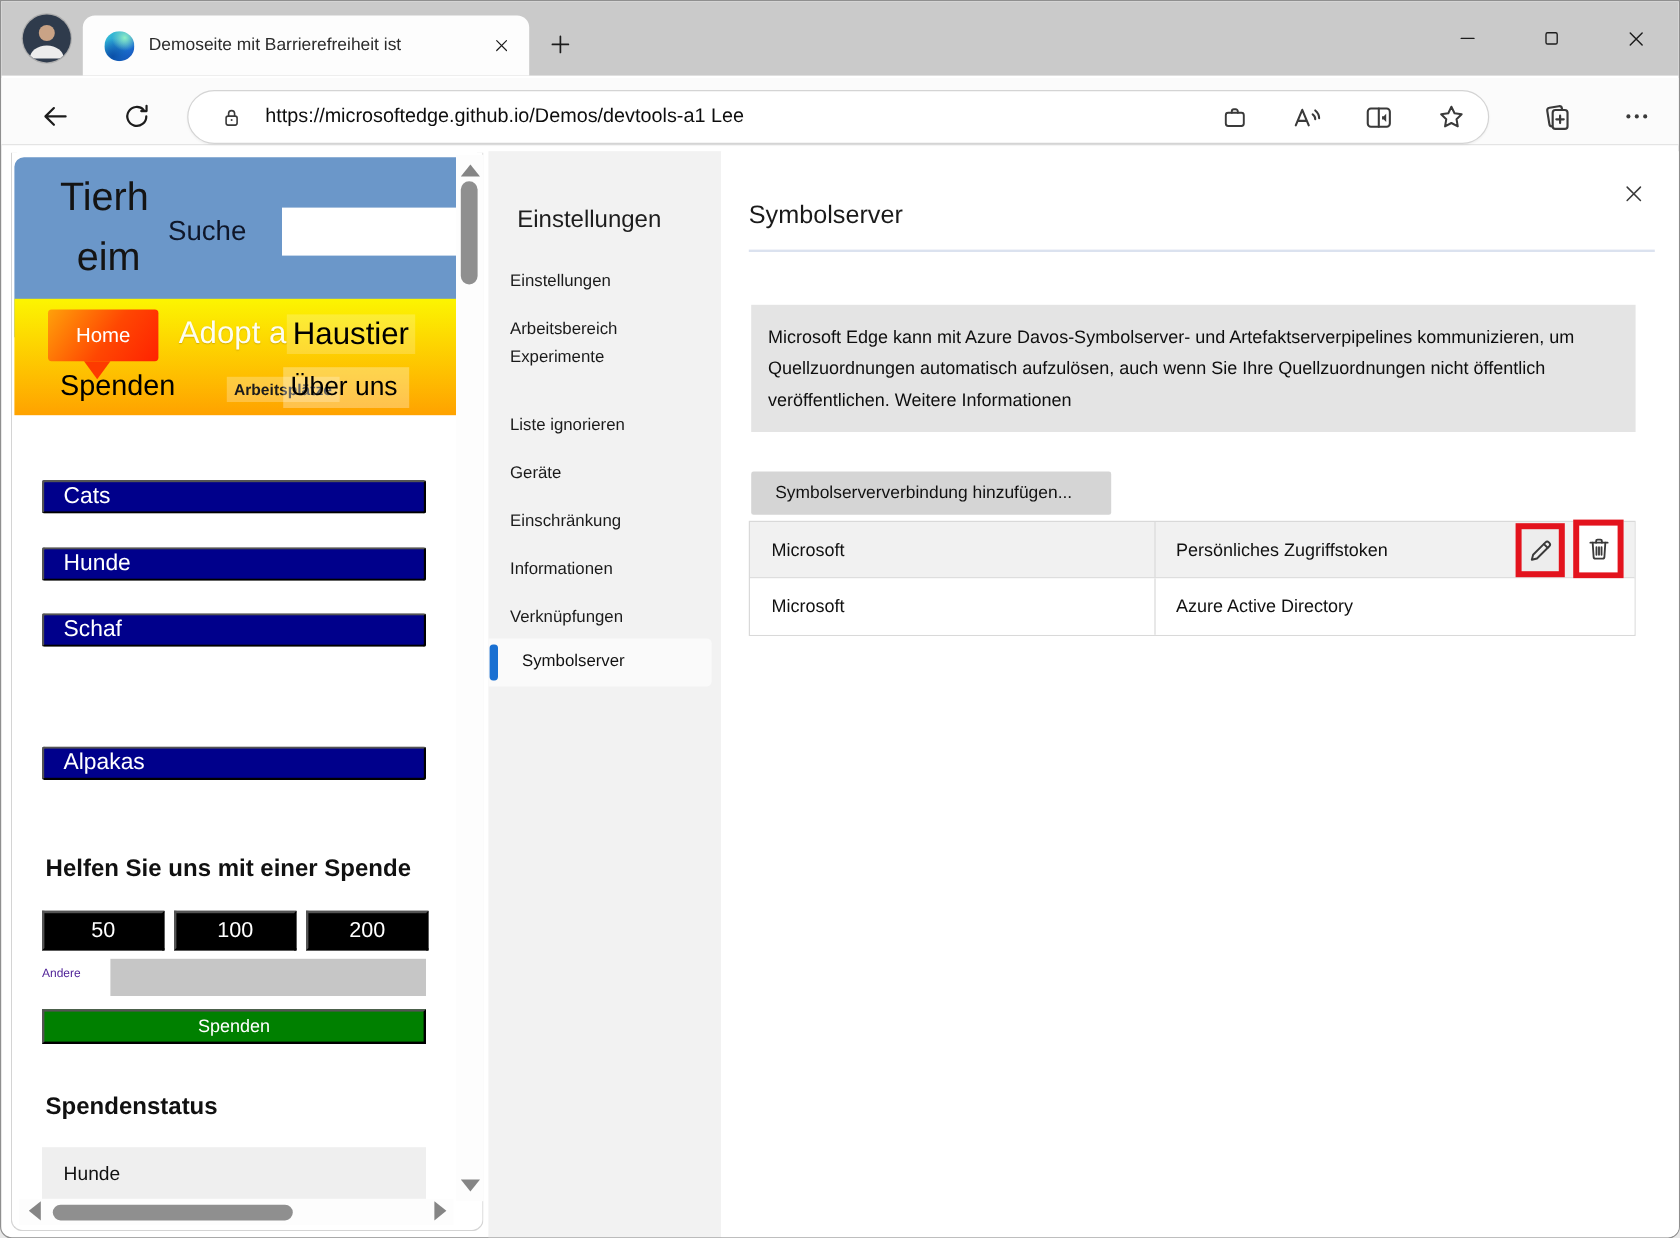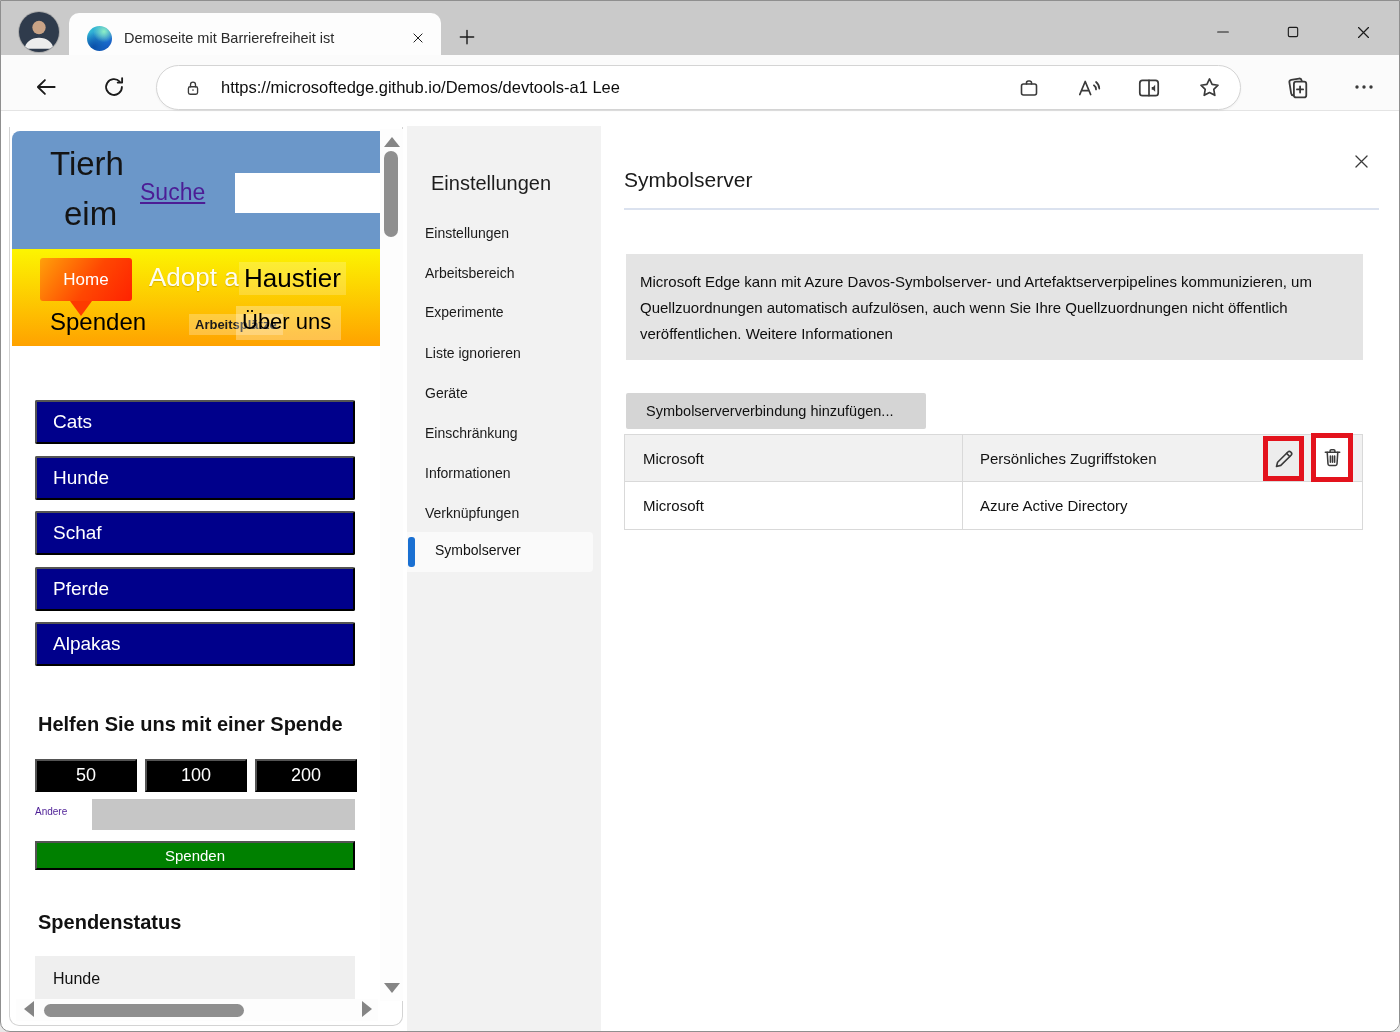--- a/index.html
+++ b/index.html
@@ -21,21 +21,21 @@
   .tab-title { margin-left:12px; font-size:14.5px; color:#2b2b2b; white-space:nowrap;
                overflow:hidden; flex:1 1 auto; }
   .tab-close { width:26px; height:26px; display:flex; align-items:center; justify-content:center; }
   .newtab { position:absolute; left:450px; top:20px; width:32px; height:32px;
             display:flex; align-items:center; justify-content:center; }
   .winctl { position:absolute; top:16px; width:42px; height:30px; display:flex;
             align-items:center; justify-content:center; }
   .ctl-min { left:1201px; } .ctl-max { left:1271px; } .ctl-close { left:1341px; }
 
   
-  .toolbar { position:absolute; left:0; top:54px; right:0; height:56px; background:#fbfbfb;
+  .toolbar { position:absolute; left:0; top:64px; right:0; height:56px; background:#fbfbfb;
              border-bottom:1px solid #e4e4e4; }
   .nav-btn { position:absolute; top:18px; width:28px; height:28px; display:flex;
              align-items:center; justify-content:center; }
   .btn-back { left:31px; } .btn-refresh { left:99px; }
   .urlbar { position:absolute; left:155px; top:10px; width:1085px; height:45px; background:#fff;
             border:1px solid #d4d4d4; border-radius:23px; display:flex; align-items:center;
             box-shadow:0 1px 2px rgba(0,0,0,.05); padding:0 18px 0 26px; }
   .url-text { margin-left:18px; font-size:16.5px; color:#0d0d0d; flex:1 1 auto;
               white-space:nowrap; overflow:hidden; }
   .pill-icon { width:26px; height:26px; margin-left:34px; display:flex; align-items:center;
@@ -45,41 +45,41 @@
   .icon-collections { left:1281px; } .icon-menu { left:1348px; }
 
   
   .page-frame { position:absolute; left:8px; top:126px; width:394px; height:899px;
                 background:#fff; border:1px solid #d4d4d4; border-top:none;
                 border-radius:0 0 10px 10px; }
   .site-header { position:absolute; left:2px; top:4px; width:368px; height:150px;
                  background:#6b97c9; border-radius:8px 0 0 0; }
   .site-t1 { position:absolute; left:38px; top:14px; font-size:33px; color:#141414; }
   .site-t2 { position:absolute; left:52px; top:64px; font-size:33px; color:#141414; }
-  .search-label { position:absolute; left:128px; top:48px; font-size:23px; color:#4c1d95;text-decoration:underline; }
+  .search-label { position:absolute; left:128px; top:48px; font-size:23px; color:#0f172a; }
   .search-input { position:absolute; left:223px; top:42px; width:147px; height:40px;
                   background:#fff; border:none; }
   .site-nav { position:absolute; left:2px; top:122px; width:368px; height:97px;
               background:linear-gradient(#fcf501, #ffa200); }
   .nav-home { position:absolute; left:28px; top:9px; width:92px; height:43px; border-radius:3px;
               background:linear-gradient(125deg,#ffa10a 0%,#ff4702 55%,#ff2201 100%);
               color:#fff; font-size:17px; display:flex; align-items:center; justify-content:center; }
   .nav-home-tip { position:absolute; left:58px; top:52px; width:0; height:0;
                   border-left:11px solid transparent; border-right:11px solid transparent;
                   border-top:15px solid #fd3a00; }
   .nav-adopt-w { position:absolute; left:137px; top:13px; font-size:26px; color:#fdfdf0;
                  text-shadow:0 1px 1px rgba(180,140,0,.55); }
   .nav-adopt-b { position:absolute; left:227px; top:13px; font-size:26px; color:#000;
                  background:rgba(255,255,255,.20); padding:1px 5px; }
   .nav-spenden { position:absolute; left:38px; top:59px; font-size:24px; color:#000; }
   .nav-arbeits { position:absolute; left:147px; top:65px; font-size:13px; font-weight:bold;
                  color:#1c1c1c; background:rgba(255,255,255,.25); padding:3px 6px;margin-left:30px; }
   .nav-ueber { position:absolute; left:224px; top:57px; font-size:22px; color:#000;
                background:rgba(255,255,255,.30); padding:3px 10px 5px 6px; }
-  .cat-btn { position:absolute; left:25px; width:320px; height:44px; background:#00008b;
+  .cat-btn { position:absolute; left:25px; width:320px; height:28px; background:#00008b;
              color:#fff; font-size:19px; display:flex; align-items:center; padding-left:16px;
              border-radius:2px; }
   .cat-0 { top:273px; } .cat-1 { top:329px; } .cat-2 { top:384px; }
   .cat-3 { top:440px; } .cat-4 { top:495px; }
   .donate-h { position:absolute; left:28px; top:586px; font-size:20px; font-weight:bold; color:#111; }
   .amt-btn { position:absolute; top:632px; width:102px; height:33px; background:#000000;
              color:#fff; font-size:18px; display:flex; align-items:center; justify-content:center; }
   .amt-0 { left:25px; } .amt-1 { left:135px; } .amt-2 { left:245px; }
   .andere-label { position:absolute; left:25px; top:679px; font-size:10px; color:#4c1d95; }
   .andere-input { position:absolute; left:82px; top:672px; width:263px; height:31px;
@@ -107,21 +107,21 @@
   .arr-left { left:8px; top:2px; border-top:8px solid transparent; border-bottom:8px solid transparent;
               border-right:10px solid #858585; }
   .arr-right { left:346px; top:2px; border-top:8px solid transparent; border-bottom:8px solid transparent;
                border-left:10px solid #858585; }
 
   
   .dt-sidebar { position:absolute; left:406px; top:125px; width:194px; height:907px; background:#f2f2f2; }
   .dt-heading { position:absolute; left:24px; top:46px; font-size:20px; color:#1d1d1d; }
   .dt-item { position:absolute; left:18px; height:22px; font-size:14px; color:#1a1a1a;
              display:flex; align-items:center; }
-  .dt-i0 { top:96px; } .dt-i1 { top:136px; } .dt-i2 { top:175px;text-align:right; } .dt-i3 { top:216px; }
+  .dt-i0 { top:96px; } .dt-i1 { top:136px; } .dt-i2 { top:160px;text-align:right; } .dt-i3 { top:216px; }
   .dt-i4 { top:256px; } .dt-i5 { top:296px; } .dt-i6 { top:336px; } .dt-i7 { top:376px; }
   .dt-selected { position:absolute; left:0; top:406px; width:186px; height:40px; background:#fafafa;
                  border-radius:0 4px 4px 0; }
   .dt-selbar { position:absolute; left:1px; top:5px; width:7px; height:30px; background:#1a70d2;
                border-radius:3px; }
   .dt-sellabel { position:absolute; left:28px; top:10px; font-size:14px; color:#111; }
 
   
   .dt-main { position:absolute; left:600px; top:125px; width:800px; height:907px; background:#fff; }
   .panel-close { position:absolute; left:745px; top:20px; width:30px; height:30px; display:flex;
@@ -270,21 +270,20 @@
       <span class="nav-adopt-w">Adopt a</span>
       <span class="nav-adopt-b">Haustier</span>
       <span class="nav-spenden">Spenden</span>
       <span class="nav-arbeits">Arbeitsplätze</span>
       <span class="nav-ueber">Über uns</span>
     </div>
 
     <button class="cat-btn cat-0">Cats</button>
     <button class="cat-btn cat-1">Hunde</button>
     <button class="cat-btn cat-2">Schaf</button>
-    <button class="cat-btn cat-3">Pferde</button>
     <button class="cat-btn cat-4">Alpakas</button>
 
     <div class="donate-h">Helfen Sie uns mit einer Spende</div>
     <button class="amt-btn amt-0">50</button>
     <button class="amt-btn amt-1">100</button>
     <button class="amt-btn amt-2">200</button>
     <span class="andere-label">Andere</span>
     <input class="andere-input" type="text" style="">
     <button class="spenden-btn">Spenden</button>
 

